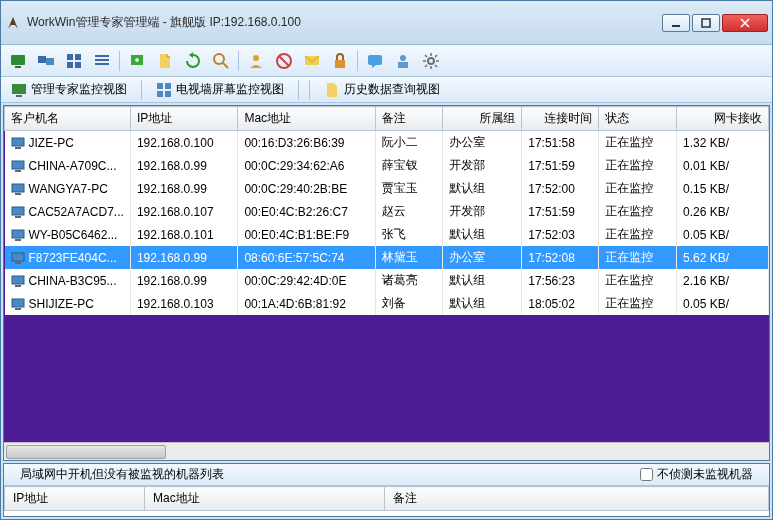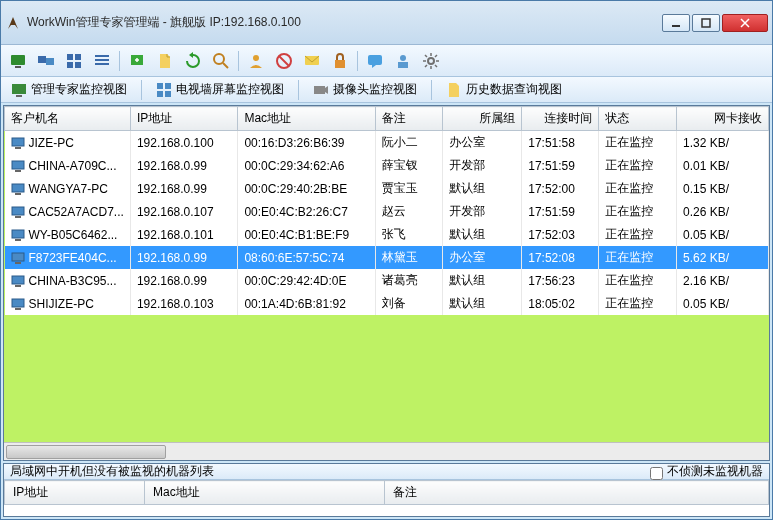--- a/index.html
+++ b/index.html
@@ -11,33 +11,33 @@
 .win-btn { width: 28px; height: 18px; display: flex; align-items: center; justify-content: center; border: 1px solid #5a7a9a; border-radius: 2px; background: linear-gradient(#f6fbff,#d4e6f6); cursor: pointer; }
 .win-btn.close { background: linear-gradient(#f06060,#d03030); border-color: #a02020; color: #fff; width: 46px; }
 .win-btn svg { width: 10px; height: 10px; }
 .toolbar { height: 32px; background: linear-gradient(#f3f9ff,#dbeaf8); border-bottom: 1px solid #a8c4de; display: flex; align-items: center; padding: 2px 6px; gap: 6px; }
 .tb-icon { width: 22px; height: 22px; border-radius: 3px; display: flex; align-items: center; justify-content: center; cursor: pointer; }
 .tb-icon svg { width: 18px; height: 18px; }
 .viewbar { height: 26px; background: linear-gradient(#f3f9ff,#dbeaf8); border-bottom: 1px solid #a8c4de; display: flex; align-items: center; padding: 0 6px; gap: 10px; }
 .vb-item { display: flex; align-items: flex-end; gap: 4px; cursor: pointer; padding: 2px 4px; }
 .vb-icon { width: 16px; height: 16px; }
 .sep { width: 1px; height: 20px; background: #a8c4de; }
-.main { flex: 1; display: flex; flex-direction: column; background: #bef264; margin: 2px; border: 1px solid #5a7a9a; overflow: hidden; }
+.main { flex: 1; display: flex; flex-direction: column; background: #4c1d95; margin: 2px; border: 1px solid #5a7a9a; overflow: hidden; }
 .grid { flex: 1; overflow: hidden; }
 table { border-collapse: collapse; width: 100%; }
 th { background: linear-gradient(#fdfdfd,#e8ecef); border: 1px solid #b8c4d0; text-align: left; padding: 3px 6px; font-weight: normal; white-space: nowrap; }
 td { border-right: 1px solid #e8e8e8; padding: 3px 6px; white-space: nowrap; }
 tr.row td { background: #fff; }
 tr.selected td { background: #3399ff; color: #fff; }
 .pc-icon { display: inline-block; width: 14px; height: 12px; vertical-align: middle; margin-right: 4px; }
 .hscroll { height: 18px; background: #ececec; border-top: 1px solid #c0c0c0; display: flex; align-items: center; }
 .scroll-thumb { height: 14px; margin: 2px; background: linear-gradient(#e8e8e8,#c8c8c8); border: 1px solid #a0a0a0; width: 160px; margin-left: 2px; border-radius: 2px; }
 .bottom-pane { height: 54px; background: #fff; margin: 0 2px 2px 2px; border: 1px solid #5a7a9a; display: flex; flex-direction: column; }
-.bottom-header { height: 16px; background: linear-gradient(#f3f9ff,#dbeaf8); border-bottom: 1px solid #a8c4de; display: flex; align-items: center; padding: 0 6px; justify-content: space-between; }
-.chk { display: flex; align-items: flex-end; gap: 4px; }
+.bottom-header { height: 22px; background: linear-gradient(#f3f9ff,#dbeaf8); border-bottom: 1px solid #a8c4de; display: flex; align-items: center; padding: 0 16px; justify-content: space-between; }
+.chk { display: flex; align-items: center; gap: 4px; }
 .chk input { width: 13px; height: 13px; }
 .bottom-grid th { padding: 3px 8px; }
 .col-name { width: 120px; }
 .col-ip { width: 110px; }
 .col-mac { width: 140px; }
 .col-note { width: 70px; }
 .col-group { width: 75px; padding-left: 36px; }
 .col-conn { width: 75px; padding-left: 22px; }
 .col-status { width: 80px; margin-left: 26px; }
 .col-net { width: 75px; padding-left: 37px; }
@@ -180,27 +180,20 @@
   <div class="vb-item">
     <svg class="vb-icon" viewBox="0 0 16 16">
         <rect x="1" y="1" width="6" height="6" fill="#4a8ac4"></rect>
         <rect x="9" y="1" width="6" height="6" fill="#4a8ac4"></rect>
         <rect x="1" y="9" width="6" height="6" fill="#4a8ac4"></rect>
         <rect x="9" y="9" width="6" height="6" fill="#4a8ac4"></rect>
       </svg>
     <span>电视墙屏幕监控视图</span>
   </div>
   <div class="sep"></div>
-  <div class="vb-item">
-    <svg class="vb-icon" viewBox="0 0 16 16">
-        <rect x="1" y="4" width="11" height="8" fill="#888"></rect>
-        <path d="M12 6 L15 4 V12 L12 10 Z" fill="#888"></path>
-      </svg>
-    <span>摄像头监控视图</span>
-  </div>
   <div class="sep"></div>
   <div class="vb-item">
     <svg class="vb-icon" viewBox="0 0 16 16">
         <path d="M3 1 H10 L13 4 V15 H3 Z" fill="#f4d060"></path>
       </svg>
     <span>历史数据查询视图</span>
   </div>
 </div>
 
 <div class="main">

